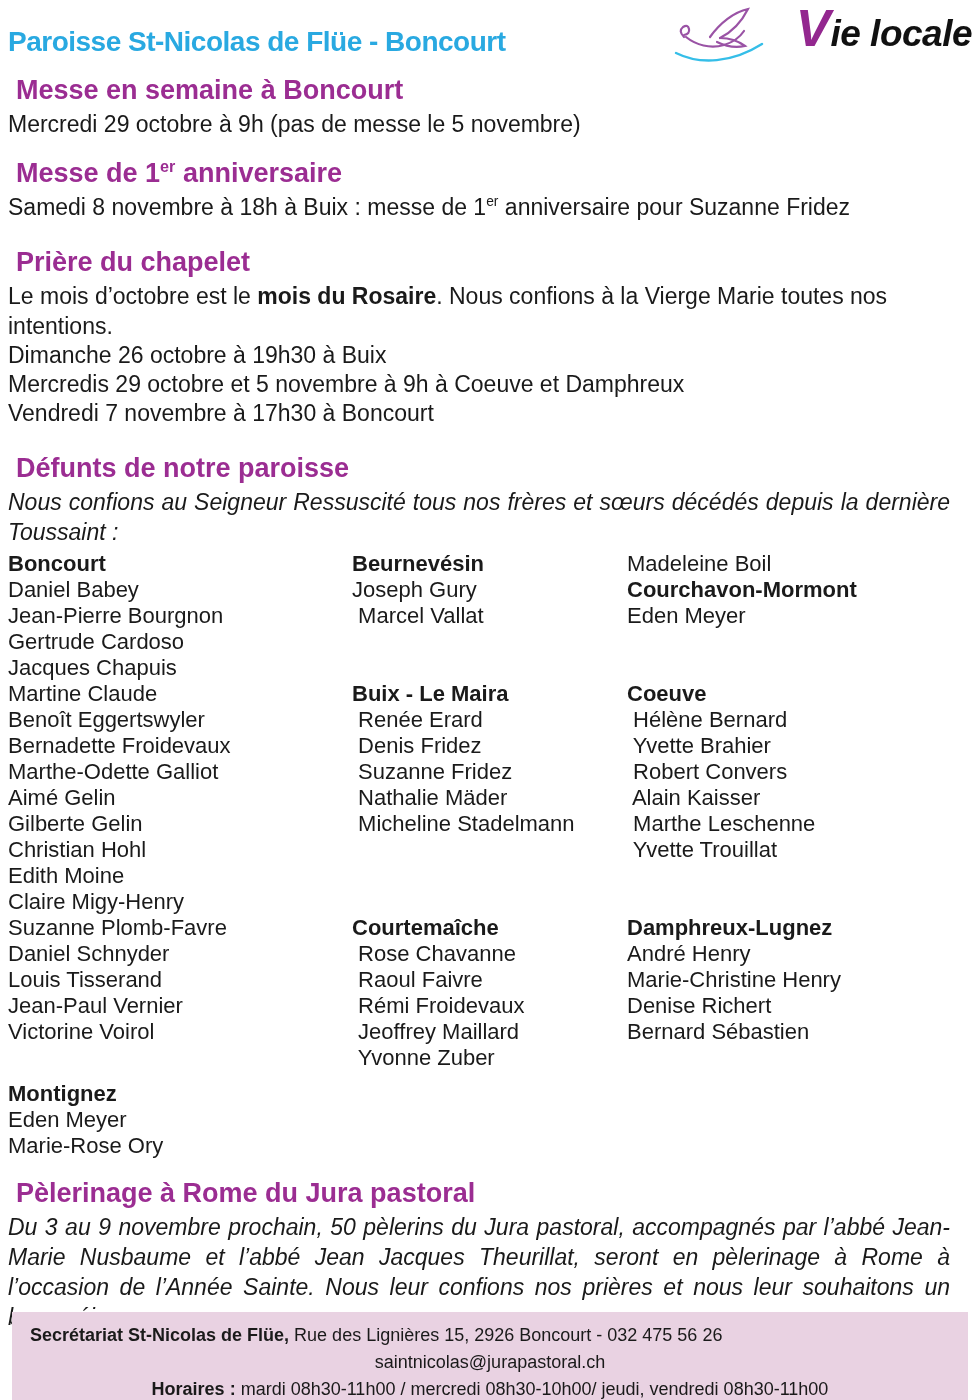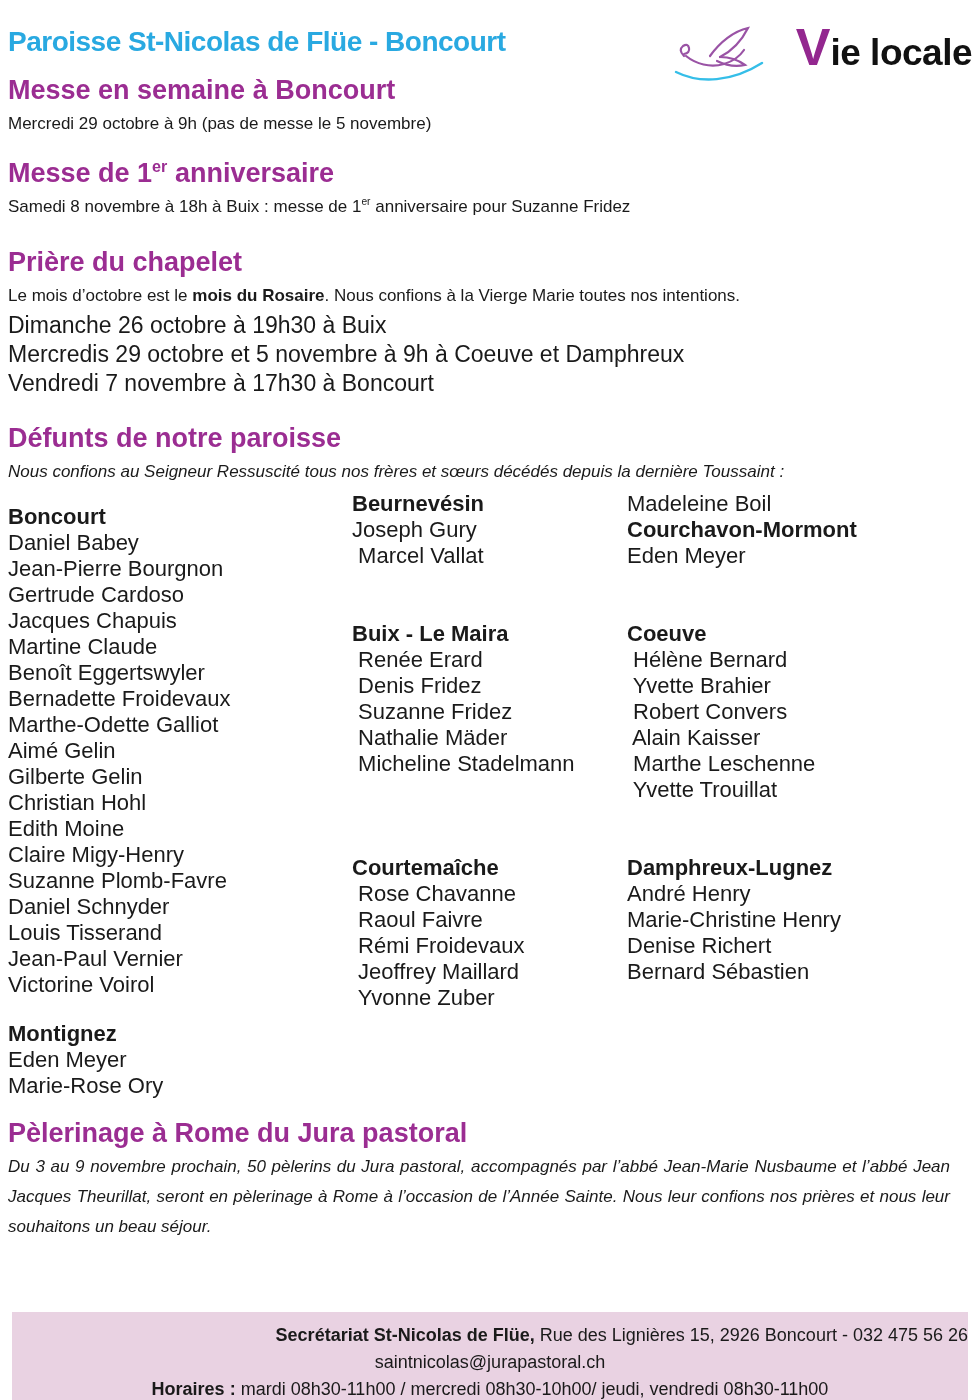--- a/index.html
+++ b/index.html
@@ -12,59 +12,59 @@
     overflow:hidden;
   }
   .content{padding:14px 30px 0 8px;}
 
   
   .doc-title{
     font-size:28px;font-weight:bold;color:#29A9E1;
     letter-spacing:-0.5px;line-height:44px;margin:6px 0 10px 0;
   }
   .logo{
-    position:absolute;top:19px;right:8px;
-    display:flex;align-items:flex-end;gap:2px;
+    position:absolute;top:0;right:8px;
+    display:flex;align-items:flex-end;gap:2px;font-style:italic;
   }
   .logo svg{display:block;}
   .brand{white-space:nowrap;line-height:56px;}
   .brand-v{font-size:52px;font-weight:bold;color:#93278F;}
   .brand-rest{font-size:37px;font-weight:bold;color:#111;letter-spacing:-0.5px;}
 
   
   .sec-heading{
     font-size:27px;font-weight:bold;color:#9B2D92;
-    line-height:33px;margin:0 0 2px 0;
+    line-height:33px;margin:0 0 2px 8px;
   }
-  .body-text{font-size:17px;line-height:30px;margin:0;}
+  .body-text{font-size:23px;line-height:30px;margin:0;}
   .body-line{font-size:23px;line-height:29px;white-space:pre;}
   .justified{text-align:justify;font-style:italic;}
   .bold{font-weight:bold;}
   sup.ord{font-size:60%;vertical-align:super;line-height:0;}
 
   .sec{margin-bottom:18px;}
   .sec-gap-lg{margin-bottom:24px;}
 
   
-  .defunts-table{display:flex;margin-top:4px;align-items:center;}
+  .defunts-table{display:flex;margin-top:4px;}
   .def-col{display:flex;flex-direction:column;}
   .def-col-0{width:344px;}
   .def-col-1{width:275px;}
   .def-col-2{flex:1;}
   .name-line{font-size:22px;line-height:26px;white-space:pre;}
   .montignez{margin-top:10px;}
 
   
   .footer{
     position:absolute;left:12px;right:12px;bottom:0;top:1312px;
     background:#E9D2E2;
     padding:10px 0 0 0;
   }
   .footer-line{font-size:18px;line-height:27px;}
-  .footer-line-1{padding-left:4px;text-align:right;}
+  .footer-line-1{padding-left:18px;text-align:left;}
   .footer-line-c{text-align:center;}
 </style>
 </head>
 <body>
 
 <div class="page">
 
   <div class="logo">
     <span>
       <svg width="120" height="62" viewBox="0 0 120 62">

